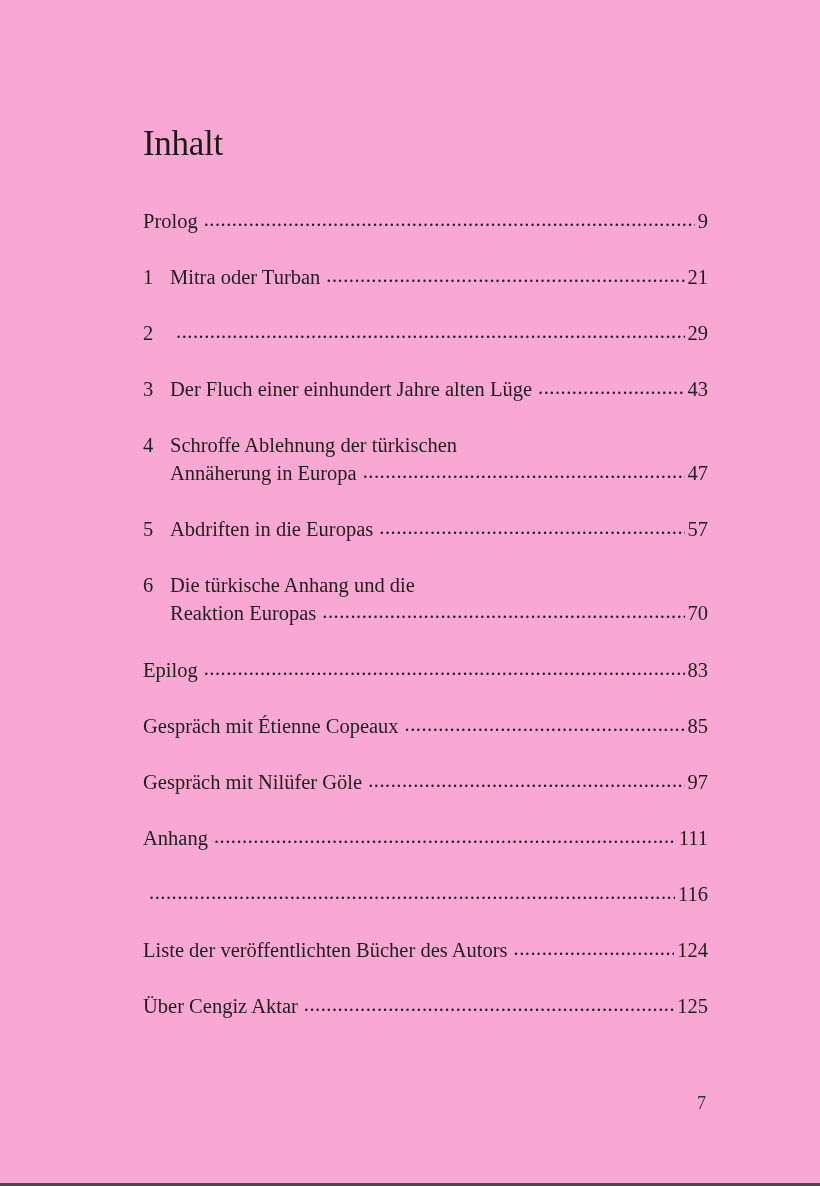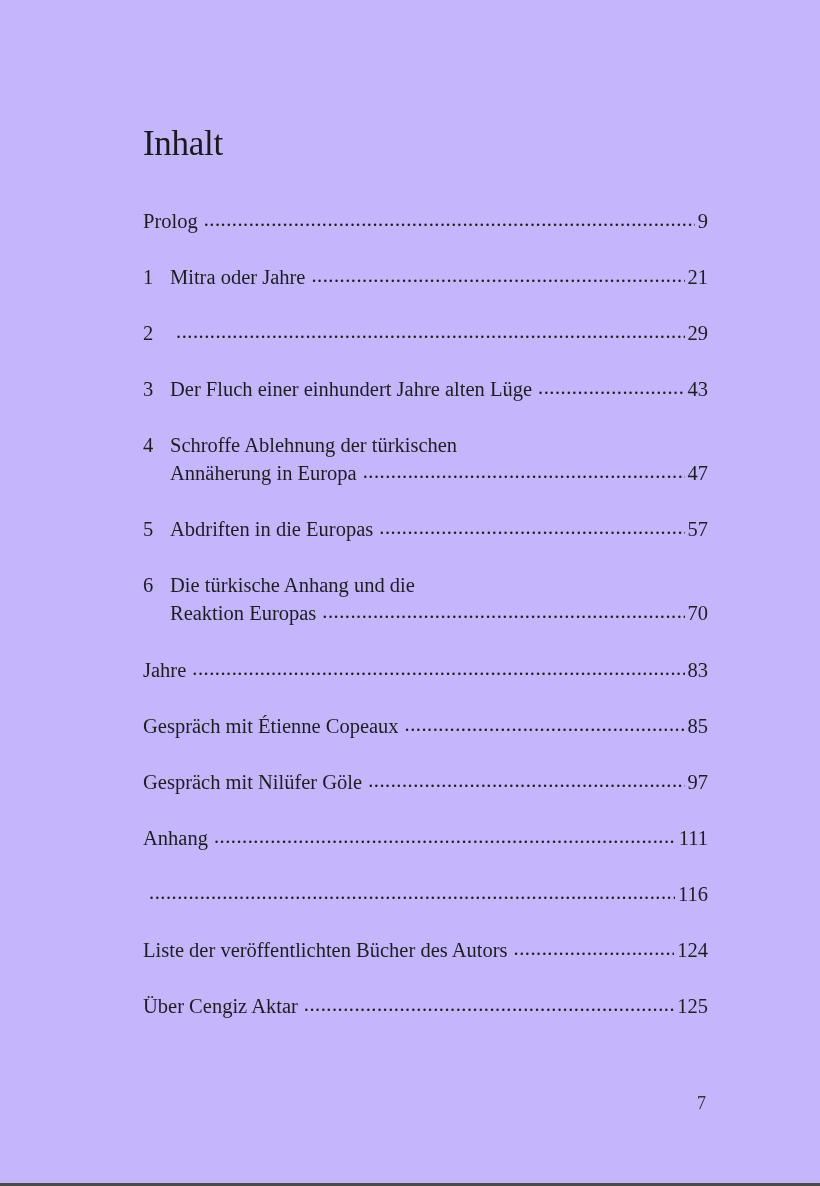--- a/index.html
+++ b/index.html
@@ -13,21 +13,21 @@
       position: relative;
       overflow: hidden;
       font-family: "Liberation Serif", "DejaVu Serif", serif;
       color: #1e1e1e;
     }
     .page {
       position: absolute;
       left: 0; top: 0;
       width: 820px;
       height: 1183px;
-      background: #c4b5fd;
+      background: #f9a8d4;
     }
     .bottom-edge {
       position: absolute;
       left: 0;
       bottom: 0;
       width: 820px;
       height: 3px;
       background: #4a4a4a;
     }
     .title {
@@ -115,21 +115,21 @@
       <div class="line">
         <span class="label">Prolog</span>
         <span class="leader"></span>
         <span class="page-ref">9</span>
       </div>
     </div>
 
     <div class="entry" style="top:263px">
       <div class="line">
         <span class="num">1</span>
-        <span class="label">Mitra oder Jahre</span>
+        <span class="label">Mitra oder Turban</span>
         <span class="leader"></span>
         <span class="page-ref">21</span>
       </div>
     </div>
 
     <div class="entry" style="top:319px">
       <div class="line">
         <span class="num">2</span>
         <span class="leader"></span>
         <span class="page-ref">29</span>
@@ -175,21 +175,21 @@
       <div class="line">
         <span class="indent"></span>
         <span class="label">Reaktion Europas</span>
         <span class="leader"></span>
         <span class="page-ref">70</span>
       </div>
     </div>
 
     <div class="entry" style="top:656px">
       <div class="line">
-        <span class="label">Jahre</span>
+        <span class="label">Epilog</span>
         <span class="leader"></span>
         <span class="page-ref">83</span>
       </div>
     </div>
 
     <div class="entry" style="top:712px">
       <div class="line">
         <span class="label">Gespräch mit Étienne Copeaux</span>
         <span class="leader"></span>
         <span class="page-ref">85</span>

